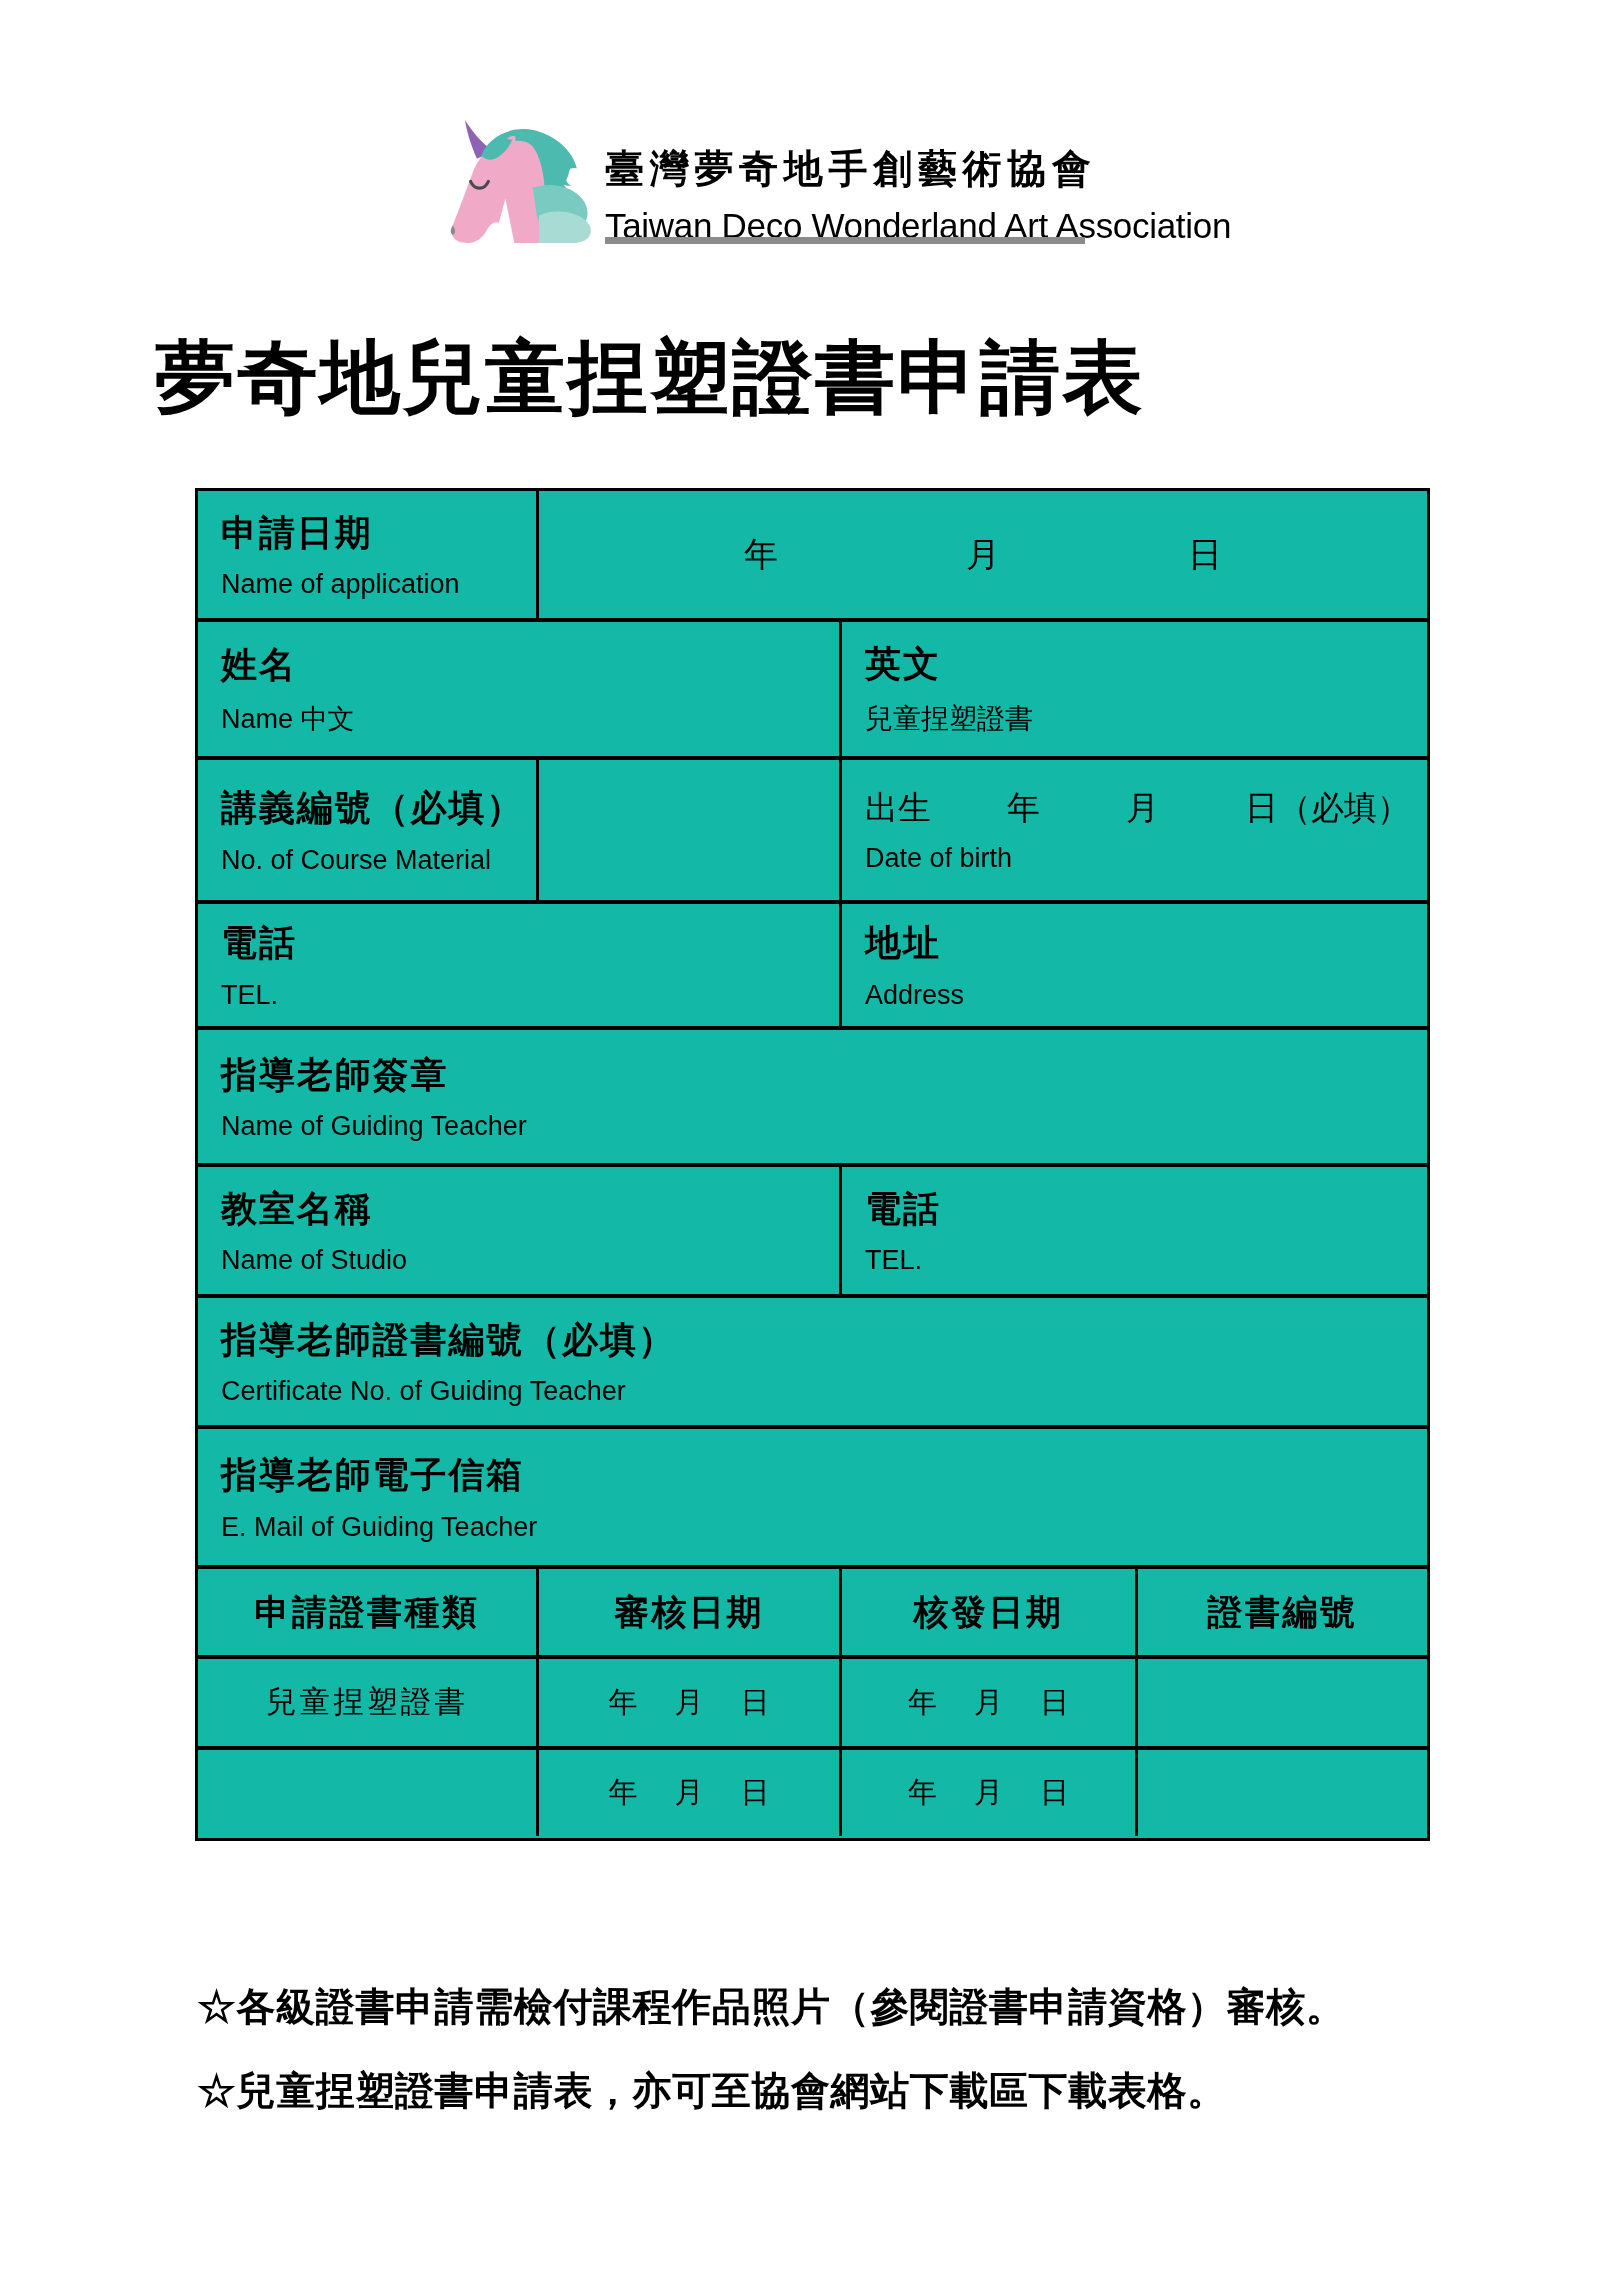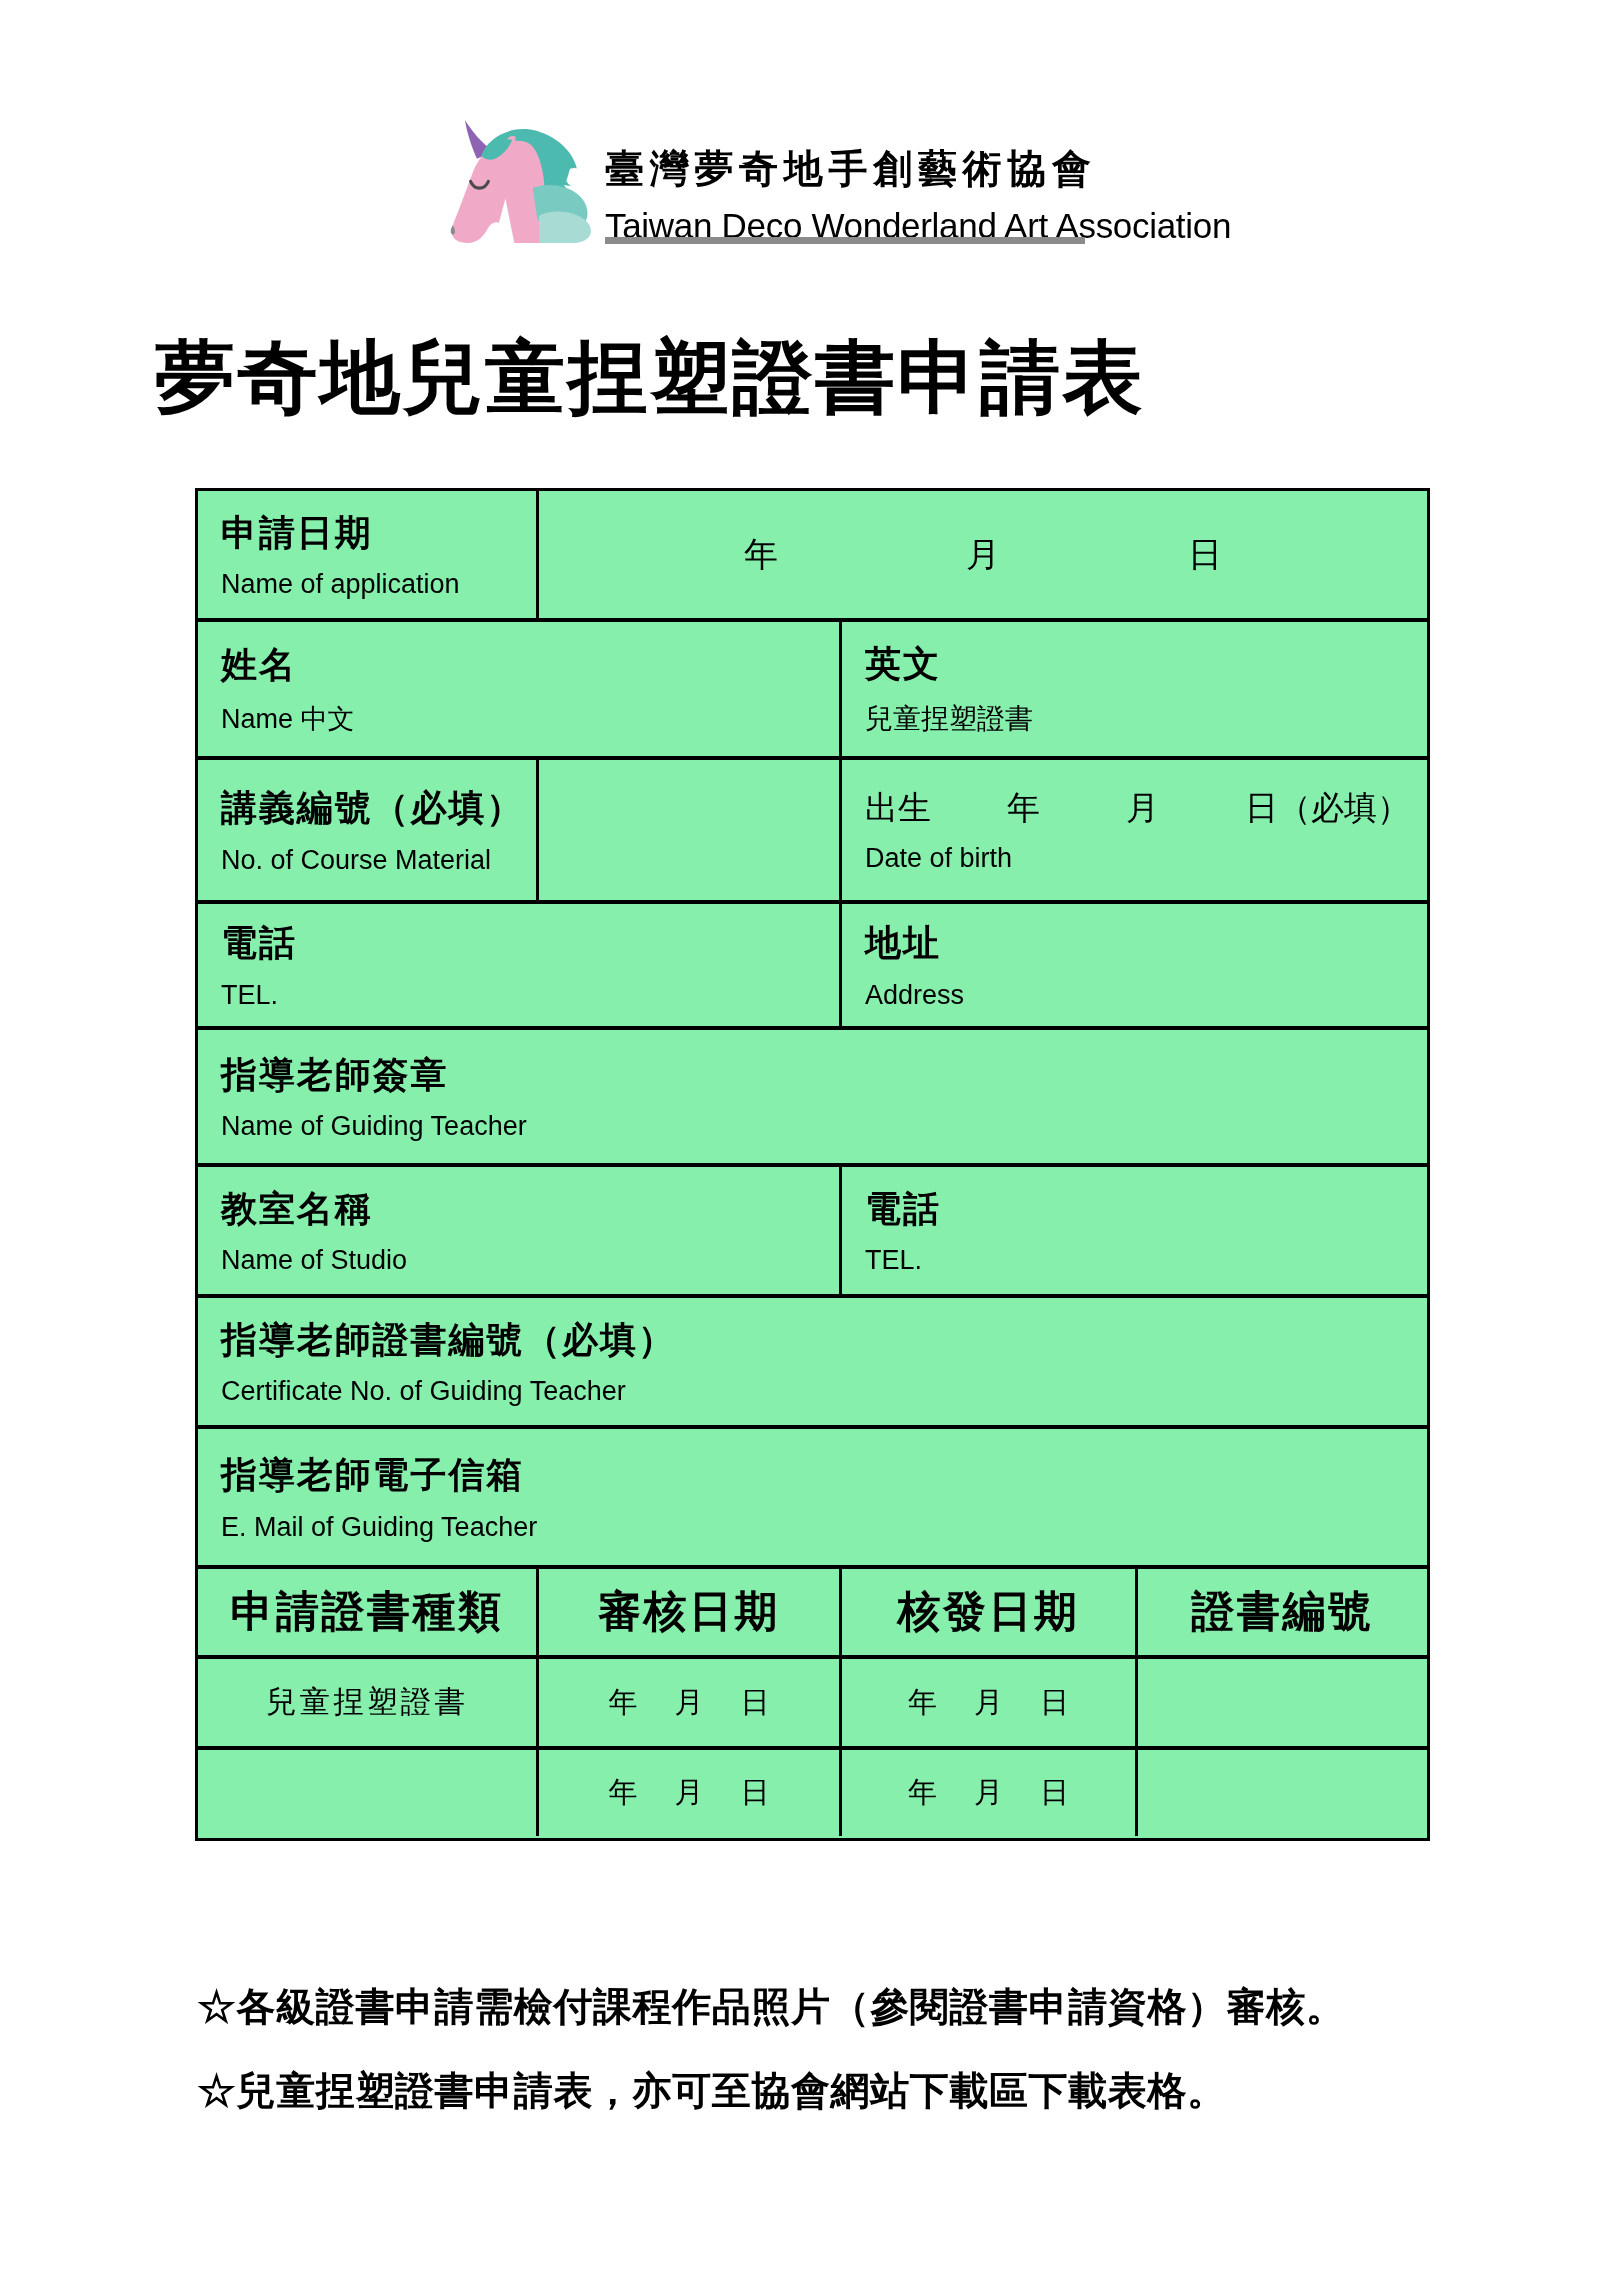--- a/index.html
+++ b/index.html
@@ -26,21 +26,21 @@
   
   #form-title{
     position:absolute;left:0;top:325px;width:1300px;
     text-align:center;font-weight:bold;font-size:80px;letter-spacing:2.5px;
     font-family:"Liberation Serif","DejaVu Serif",serif;white-space:nowrap;
   }
 
   
   #form-table{
     position:absolute;left:195px;top:488px;width:1235px;height:1353px;
-    border:3.8px solid #000;box-sizing:border-box;background:#86efac;
+    border:3.8px solid #000;box-sizing:border-box;background:#14b8a6;
   }
   .tr{display:flex;border-bottom:4.4px solid #000;box-sizing:border-box;}
   .tr:last-child{border-bottom:none;}
   .td{border-right:3.2px solid #000;box-sizing:border-box;position:relative;}
   .td:last-child{border-right:none;}
   .fill{flex:1 1 auto;}
   .w537{width:341px;flex:0 0 341px;}
   .w1014{width:644px;flex:0 0 644px;}
   .w477{width:303px;flex:0 0 303px;}
   .w466{width:296px;flex:0 0 296px;}
@@ -59,21 +59,21 @@
 
   
   .birth-line{display:flex;align-items:baseline;font-size:33px;white-space:nowrap;}
   .birth-line span{display:inline-block;}
   .m120{margin-left:76px;}
   .m135{margin-left:86px;}
 
   
   .center-cell{display:flex;align-items:center;justify-content:center;}
   .hdr{font-family:"Liberation Serif","DejaVu Serif",serif;
-       font-weight:bold;font-size:43px;letter-spacing:2.5px;white-space:nowrap;text-align:right;}
+       font-weight:bold;font-size:35px;letter-spacing:2.5px;white-space:nowrap;text-align:right;}
   .ctype{font-size:30.5px;letter-spacing:3.2px;white-space:nowrap;}
   .dtrip{display:flex;align-items:center;justify-content:center;gap:37px;
          font-size:29px;}
 
   
   #notes{
     position:absolute;left:197px;top:1965px;width:1270px;
     font-family:"Liberation Serif","DejaVu Serif",serif;
     font-weight:bold;font-size:39px;line-height:84px;letter-spacing:0.6px;
   }

